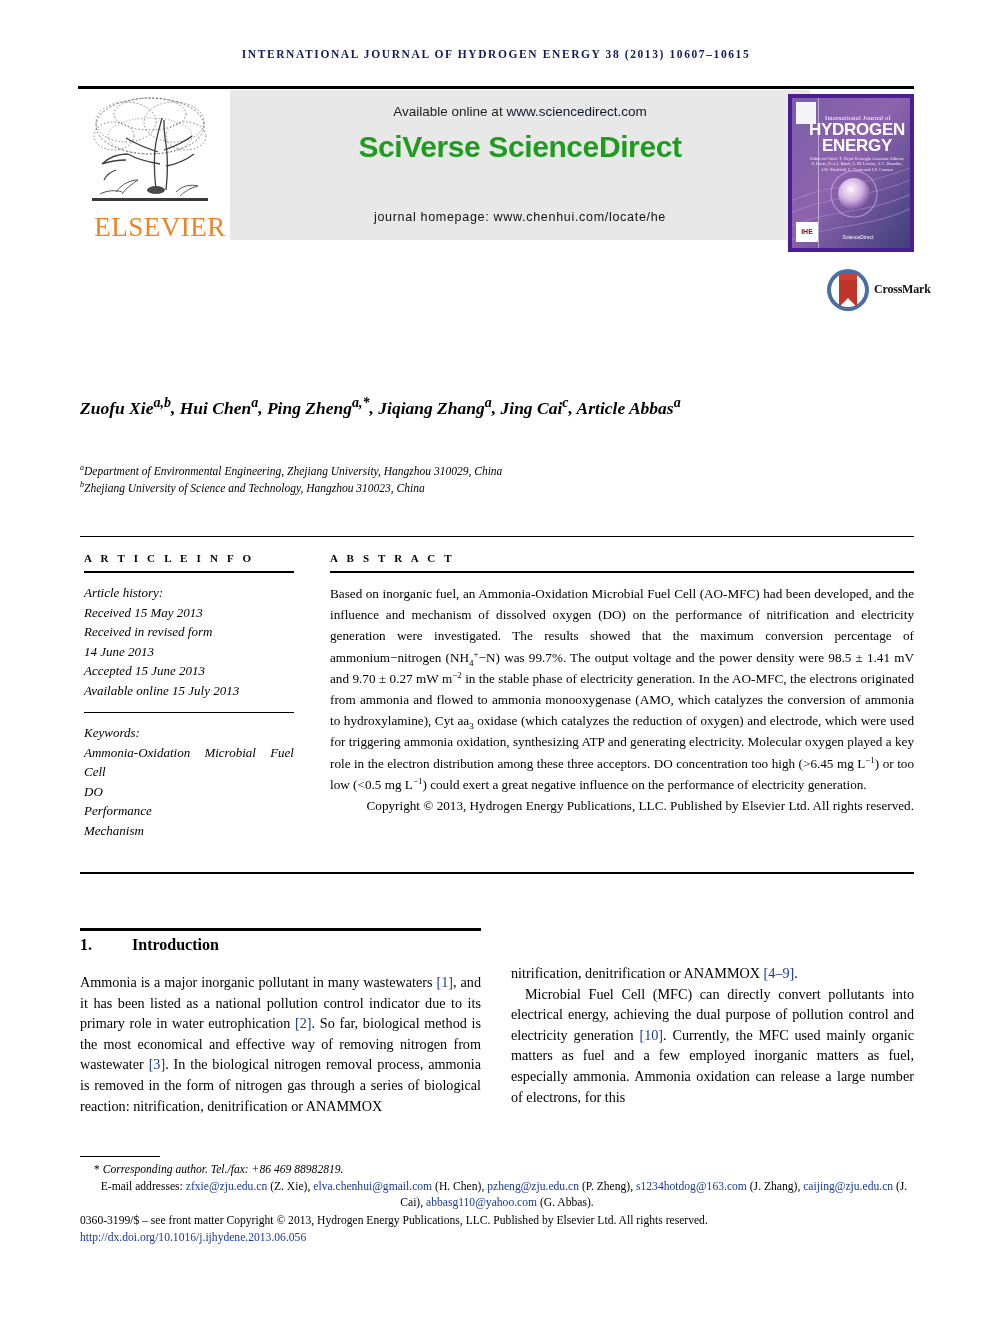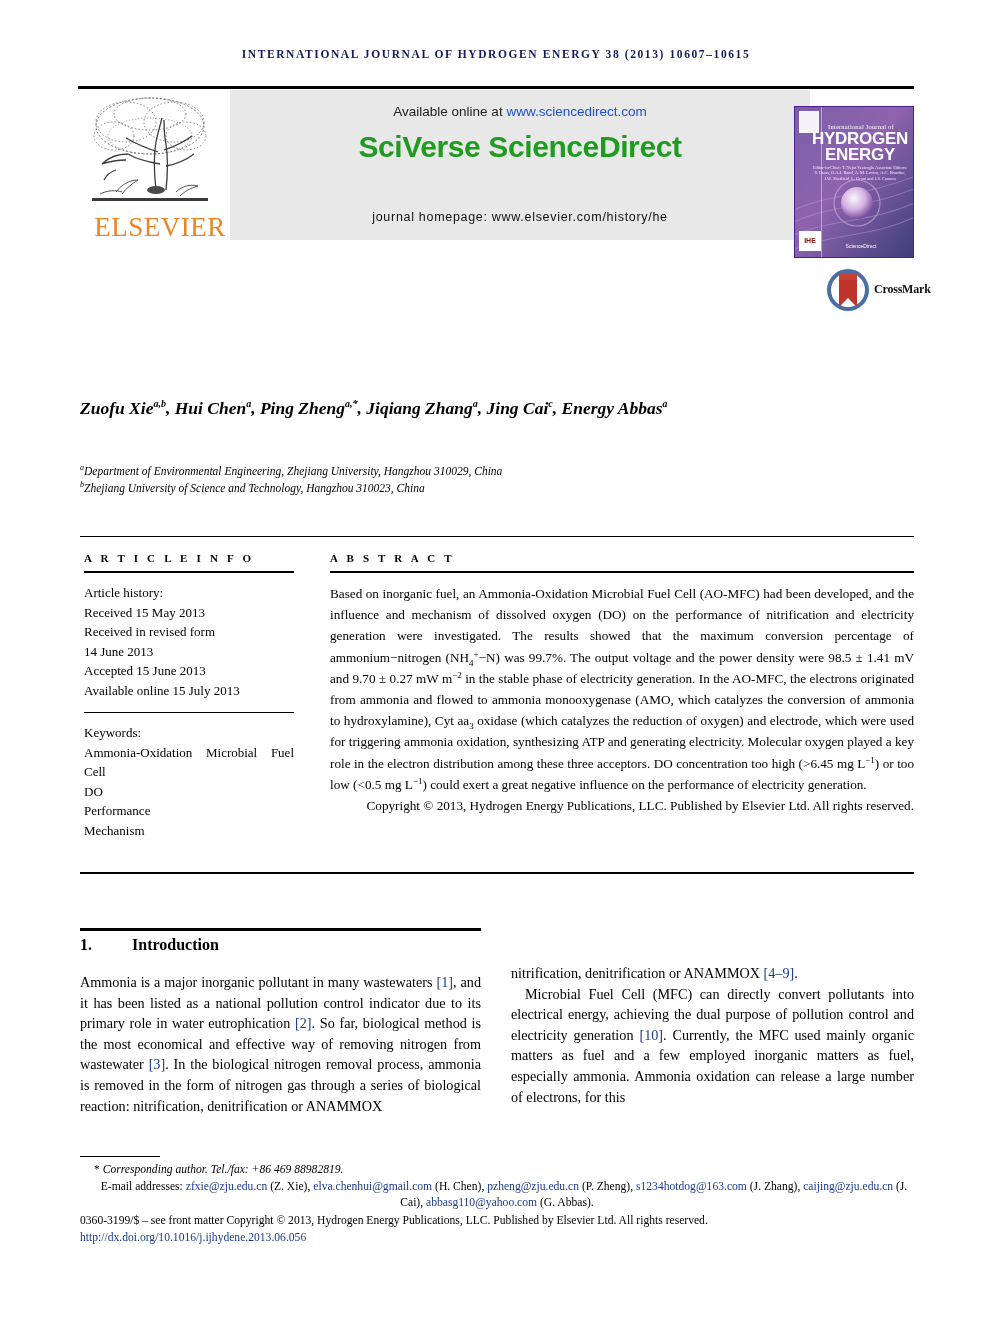--- a/index.html
+++ b/index.html
@@ -88,21 +88,21 @@
   .sd-available {
     position: absolute;
     left: 0; top: 14px;
     width: 580px;
     text-align: center;
     font-family: "Liberation Sans", sans-serif;
     font-size: 13.5px;
     color: #222;
   }
   .sd-available a {
-    color: #1d4ed8;
+    color: #0f172a;
     text-decoration: none;
   }
   .sd-brand {
     position: absolute;
     left: 0; top: 40px;
     width: 580px;
     text-align: center;
     font-family: "Liberation Sans", sans-serif;
     font-weight: bold;
     font-size: 30px;
@@ -115,24 +115,24 @@
     width: 580px;
     text-align: center;
     font-family: "Liberation Sans", sans-serif;
     font-size: 12.5px;
     letter-spacing: 0.7px;
     color: #111;
   }
   .cover {
     position: absolute;
     right: 0px;
-    top: 20px;
+    top: 8px;
     width: 118px;
     height: 150px;
-    border: 1px solid #4c1d95;
+    border: 4px solid #4c1d95;
     overflow: hidden;
     background: #0c4a6e;
   }
   .cover-art {
     position: absolute;
     left: 0; top: 0;
     width: 118px; height: 150px;
   }
   .cover-title-small {
     position: absolute;
@@ -243,21 +243,21 @@
     top: 396px;
     width: 760px;
     font-family: "Liberation Serif", serif;
     font-style: italic;
     font-weight: bold;
     font-size: 17.5px;
     line-height: 25px;
     color: #000;
   }
   .authors sup {
-    font-size: 10px;
+    font-size: 14px;
     vertical-align: super;
     line-height: 0;
   }
 
   
   .affils {
     position: absolute;
     left: 80px;
     top: 463px;
     width: 800px;
@@ -310,20 +310,21 @@
   .hr-thin {
     height: 1.2px;
     background: #000;
     margin: 12px 0 10px 0;
   }
   .info-text {
     font-family: "Liberation Serif", serif;
     font-size: 13px;
     line-height: 19.5px;
     color: #000;
+    font-style: italic;
   }
   .abs-text {
     font-family: "Liberation Serif", serif;
     font-size: 13.2px;
     line-height: 21.2px;
     color: #000;
     text-align: justify;
   }
   .abs-copy {
     font-family: "Liberation Serif", serif;
@@ -452,21 +453,21 @@
         <rect x="6" y="106" width="116" height="3" fill="#3a3a3a"></rect>
       </svg>
       <div class="elsevier-word">ELSEVIER</div>
     </div>
 
     <div class="sd-box">
       <div class="sd-available">
         <span>Available online at </span><a href="#">www.sciencedirect.com</a>
       </div>
       <div class="sd-brand">SciVerse ScienceDirect</div>
-      <div class="sd-homepage">journal homepage: www.elsevier.com/history/he</div>
+      <div class="sd-homepage">journal homepage: www.chenhui.com/locate/he</div>
     </div>
 
     <div class="cover">
       <svg class="cover-art" viewBox="0 0 118 150" preserveAspectRatio="none">
         <defs>
           <linearGradient id="cg" x1="0" y1="0" x2="1" y2="1">
             <stop offset="0%" stop-color="#7a5fa8"></stop>
             <stop offset="45%" stop-color="#8e63ad"></stop>
             <stop offset="100%" stop-color="#3e3f7a"></stop>
           </linearGradient>
@@ -504,21 +505,21 @@
   <div class="crossmark">
     <svg class="crossmark-badge" viewBox="0 0 44 44">
       <circle cx="22" cy="22" r="21" fill="#4a6fa5"></circle>
       <circle cx="22" cy="22" r="17" fill="#ffffff"></circle>
       <path d="M13 5 L31 5 L31 39 L22 30 L13 39 Z" fill="#c0352b"></path>
       <path d="M13 5 L31 5 L31 12 L13 12 Z" fill="#d14a3a" opacity="0.6"></path>
     </svg>
     <div class="crossmark-label">CrossMark</div>
   </div>
 
-  <div class="authors"><span>Zuofu Xie</span><sup>a,b</sup>, <span>Hui Chen</span><sup>a</sup>, <span>Ping Zheng</span><sup>a,*</sup>, <span>Jiqiang Zhang</span><sup>a</sup>, <span>Jing Cai</span><sup>c</sup>, <span>Energy Abbas</span><sup>a</sup></div>
+  <div class="authors"><span>Zuofu Xie</span><sup>a,b</sup>, <span>Hui Chen</span><sup>a</sup>, <span>Ping Zheng</span><sup>a,*</sup>, <span>Jiqiang Zhang</span><sup>a</sup>, <span>Jing Cai</span><sup>c</sup>, <span>Article Abbas</span><sup>a</sup></div>
 
   <div class="affils">
       <div><sup>a</sup><span>Department of Environmental Engineering, Zhejiang University, Hangzhou 310029, China</span></div>
       <div><sup>b</sup><span>Zhejiang University of Science and Technology, Hangzhou 310023, China</span></div>
     </div>
 
   <div class="info-rule-top"></div>
 
   <div class="col-info">
     <div class="sect-head">A R T I C L E  I N F O</div>

